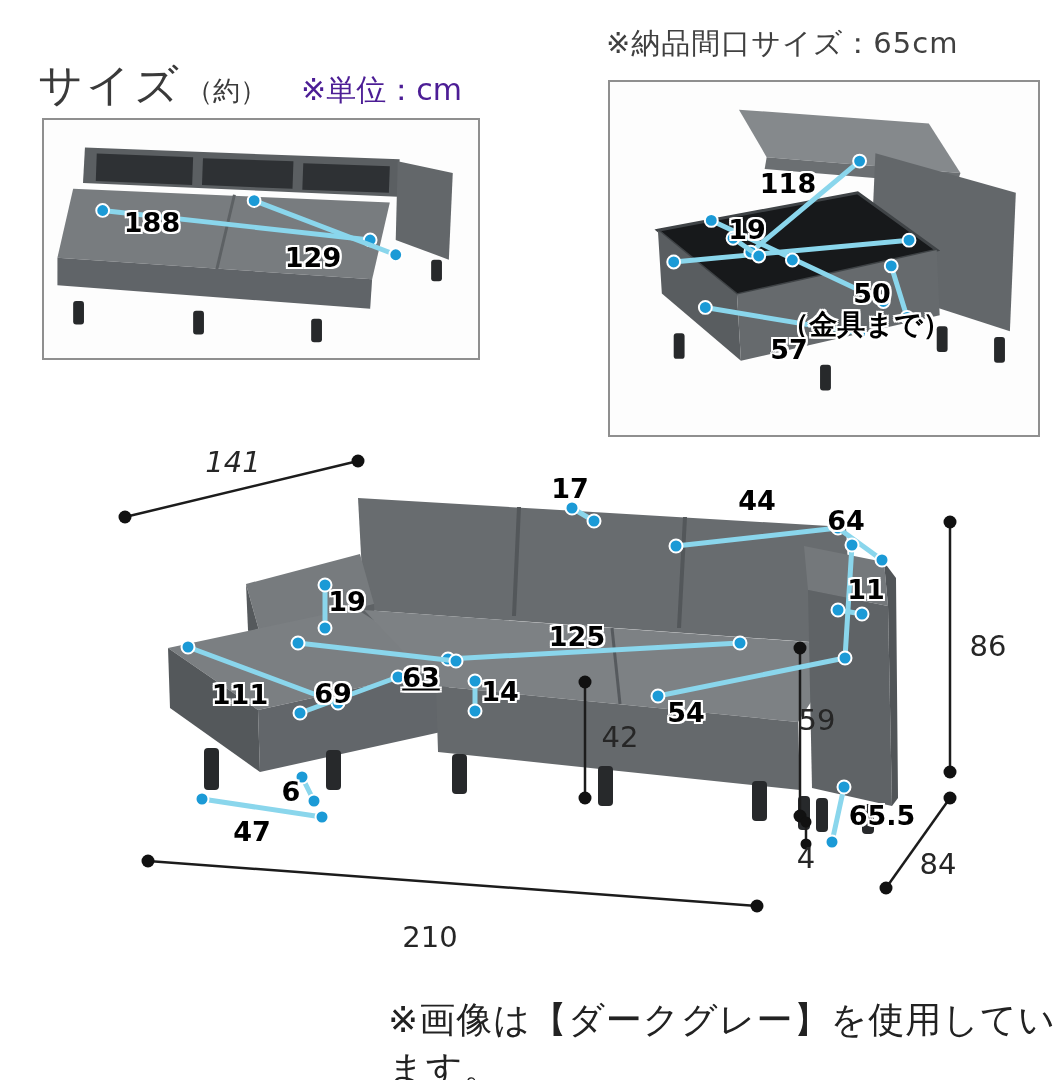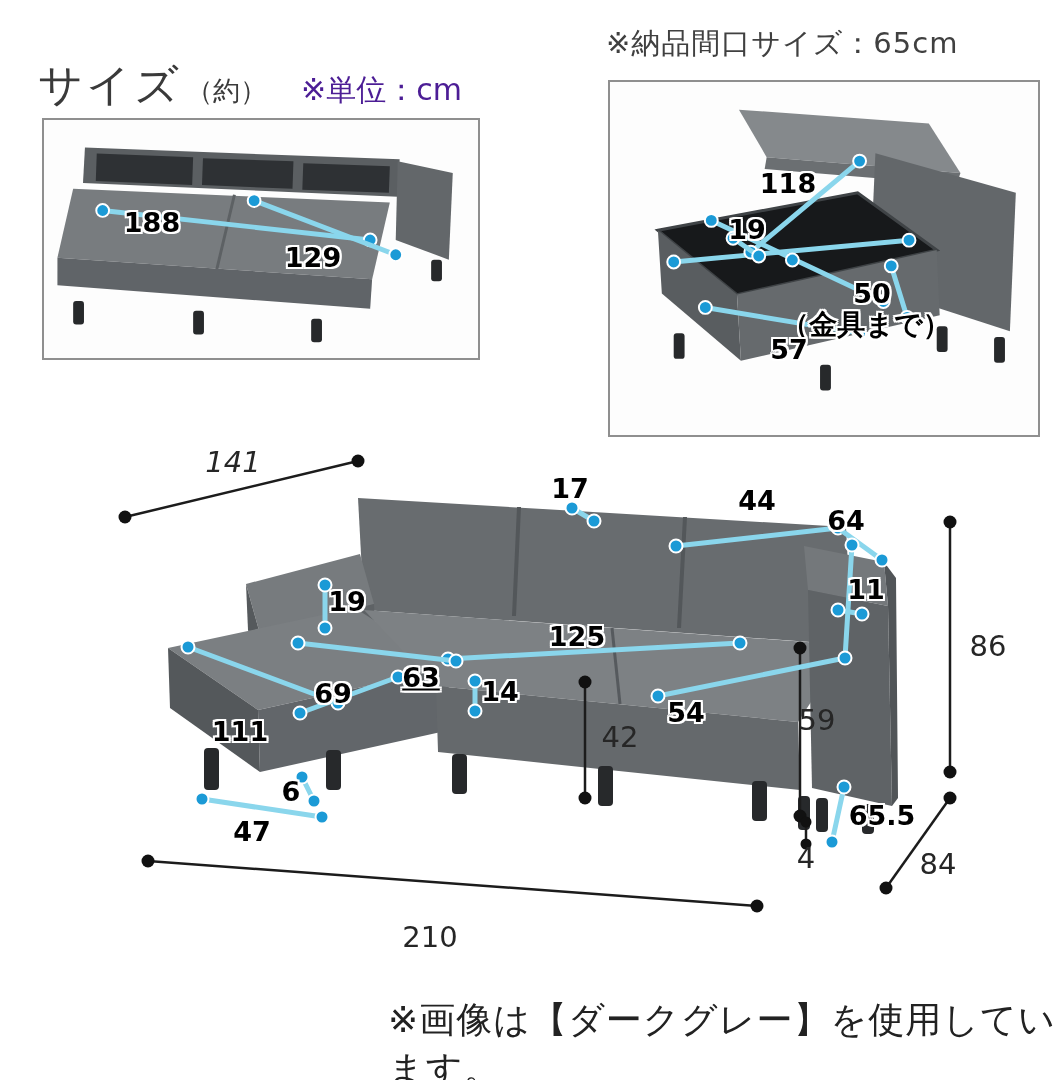--- a/index.html
+++ b/index.html
@@ -236,21 +236,21 @@
   <span class="dim black" style="left:806px;top:858px;">4</span>
 
   <span class="dim blue" style="left:570px;top:488px;">17</span>
   <span class="dim blue" style="left:757px;top:500px;">44</span>
   <span class="dim blue" style="left:846px;top:520px;">64</span>
   <span class="dim blue" style="left:347px;top:601px;">19</span>
   <span class="dim blue" style="left:866px;top:589px;">11</span>
   <span class="dim blue" style="left:577px;top:636px;">125</span>
   <span class="dim blue" style="left:421px;top:677px;text-decoration:underline;">63</span>
   <span class="dim blue" style="left:500px;top:691px;">14</span>
-  <span class="dim blue" style="left:240px;top:731px;">111</span>
+  <span class="dim blue" style="left:240px;top:694px;">111</span>
   <span class="dim blue" style="left:333px;top:693px;">69</span>
   <span class="dim blue" style="left:686px;top:712px;">54</span>
   <span class="dim blue" style="left:291px;top:791px;">6</span>
   <span class="dim blue" style="left:252px;top:831px;">47</span>
   <span class="dim blue" style="left:882px;top:815px;">65.5</span>
 
   <div class="footer-note">※画像は【ダークグレー】を使用しています。</div>
 
 </div>
 

